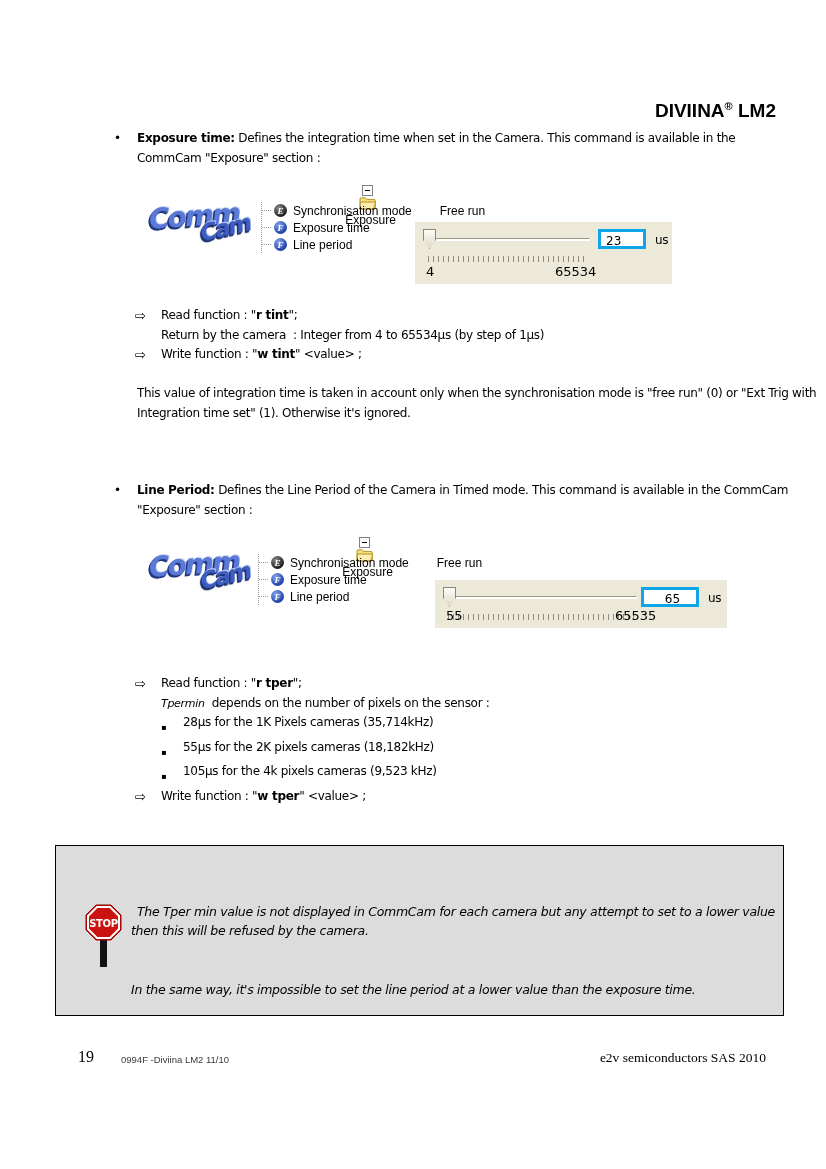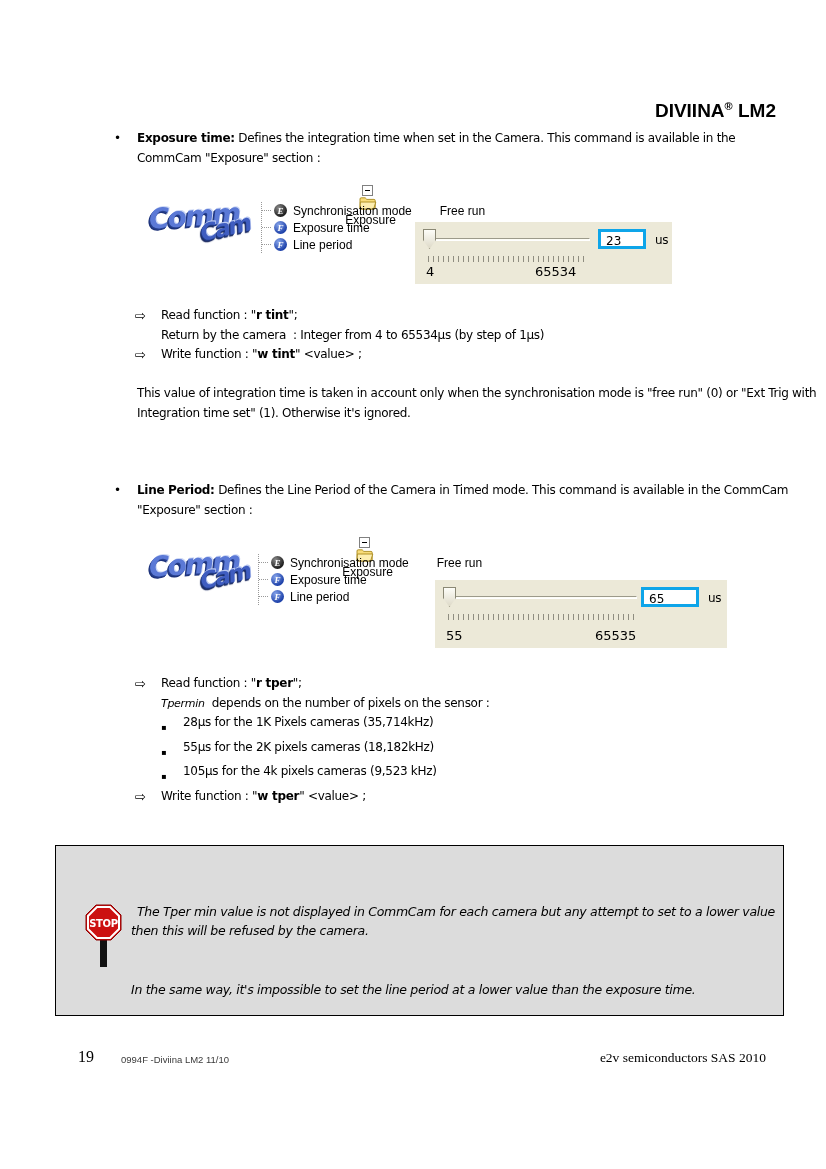--- a/index.html
+++ b/index.html
@@ -63,21 +63,21 @@
     color:#fff; font:bold italic 9px "Liberation Serif", serif;
     display:flex; align-items:center; justify-content:center;
   }
   .ball.dark { background:radial-gradient(circle at 35% 30%, #8a8a8a, #1d1d1d 70%); }
   .ball.blue { background:radial-gradient(circle at 35% 30%, #86a4ea, #1b3fa8 72%); }
   .tree-val { margin-left:28px; }
 
   
   .panel { position:absolute; background:#ece9d8; }
   #shot1 .panel { left:267px; top:39px; width:257px; height:62px; }
-  #shot2 .panel { left:287px; top:43px; width:292px; height:68px; }
+  #shot2 .panel { left:287px; top:43px; width:292px; height:48px;text-align:center; }
   .track { position:absolute; left:12px; top:16px; height:3px; background:#fdfdf6; border:1px solid #9c9a8a; border-right-color:#fff; border-bottom-color:#fff; }
   #shot1 .track { width:163px; }
   #shot2 .track { width:190px; }
   .thumb {
     position:absolute; left:8px; top:7px; width:13px; height:20px;
     background:linear-gradient(#fdfdf8, #dedac8); border:1px solid #8a8875;
     clip-path:polygon(0 0, 100% 0, 100% 55%, 50% 100%, 0 55%);
   }
   .ticks { position:absolute; left:13px; top:34px; height:6px;
     background-image:repeating-linear-gradient(90deg, #8f8d80 0 1px, transparent 1px 5px); }
@@ -86,21 +86,21 @@
   .valbox {
     position:absolute; top:7px; height:20px; background:#fff; border:3px solid #0ea5e9;
     font-size:12px; padding:2px 0 0 5px; letter-spacing:0;
   }
   #shot1 .valbox { left:183px; width:48px; }
   #shot2 .valbox { left:206px; width:58px; }
   .unit { position:absolute; top:11px; font-size:12px; }
   #shot1 .unit { left:240px; }
   #shot2 .unit { left:273px; }
   .rmin { position:absolute; left:11px; bottom:5px; font-size:13px; letter-spacing:0; }
-  .rmax { position:absolute; bottom:5px; font-size:13px; letter-spacing:0; }
+  .rmax { position:absolute; bottom:5px; font-size:13px; letter-spacing:0;margin-left:20px; }
   #shot1 .rmax { left:120px; }
   #shot2 .rmax { left:160px; }
 
   
   .fn-block { position:absolute; left:135px; width:684px; font-size:12px; line-height:19.5px; }
   #fn1 { top:306px; }
   #fn2 { top:674px; }
   .fn-row { display:flex; }
   .fn-arrow { width:26px; flex:none; font-size:13px; }
   .fn-text { white-space:pre-wrap; }

